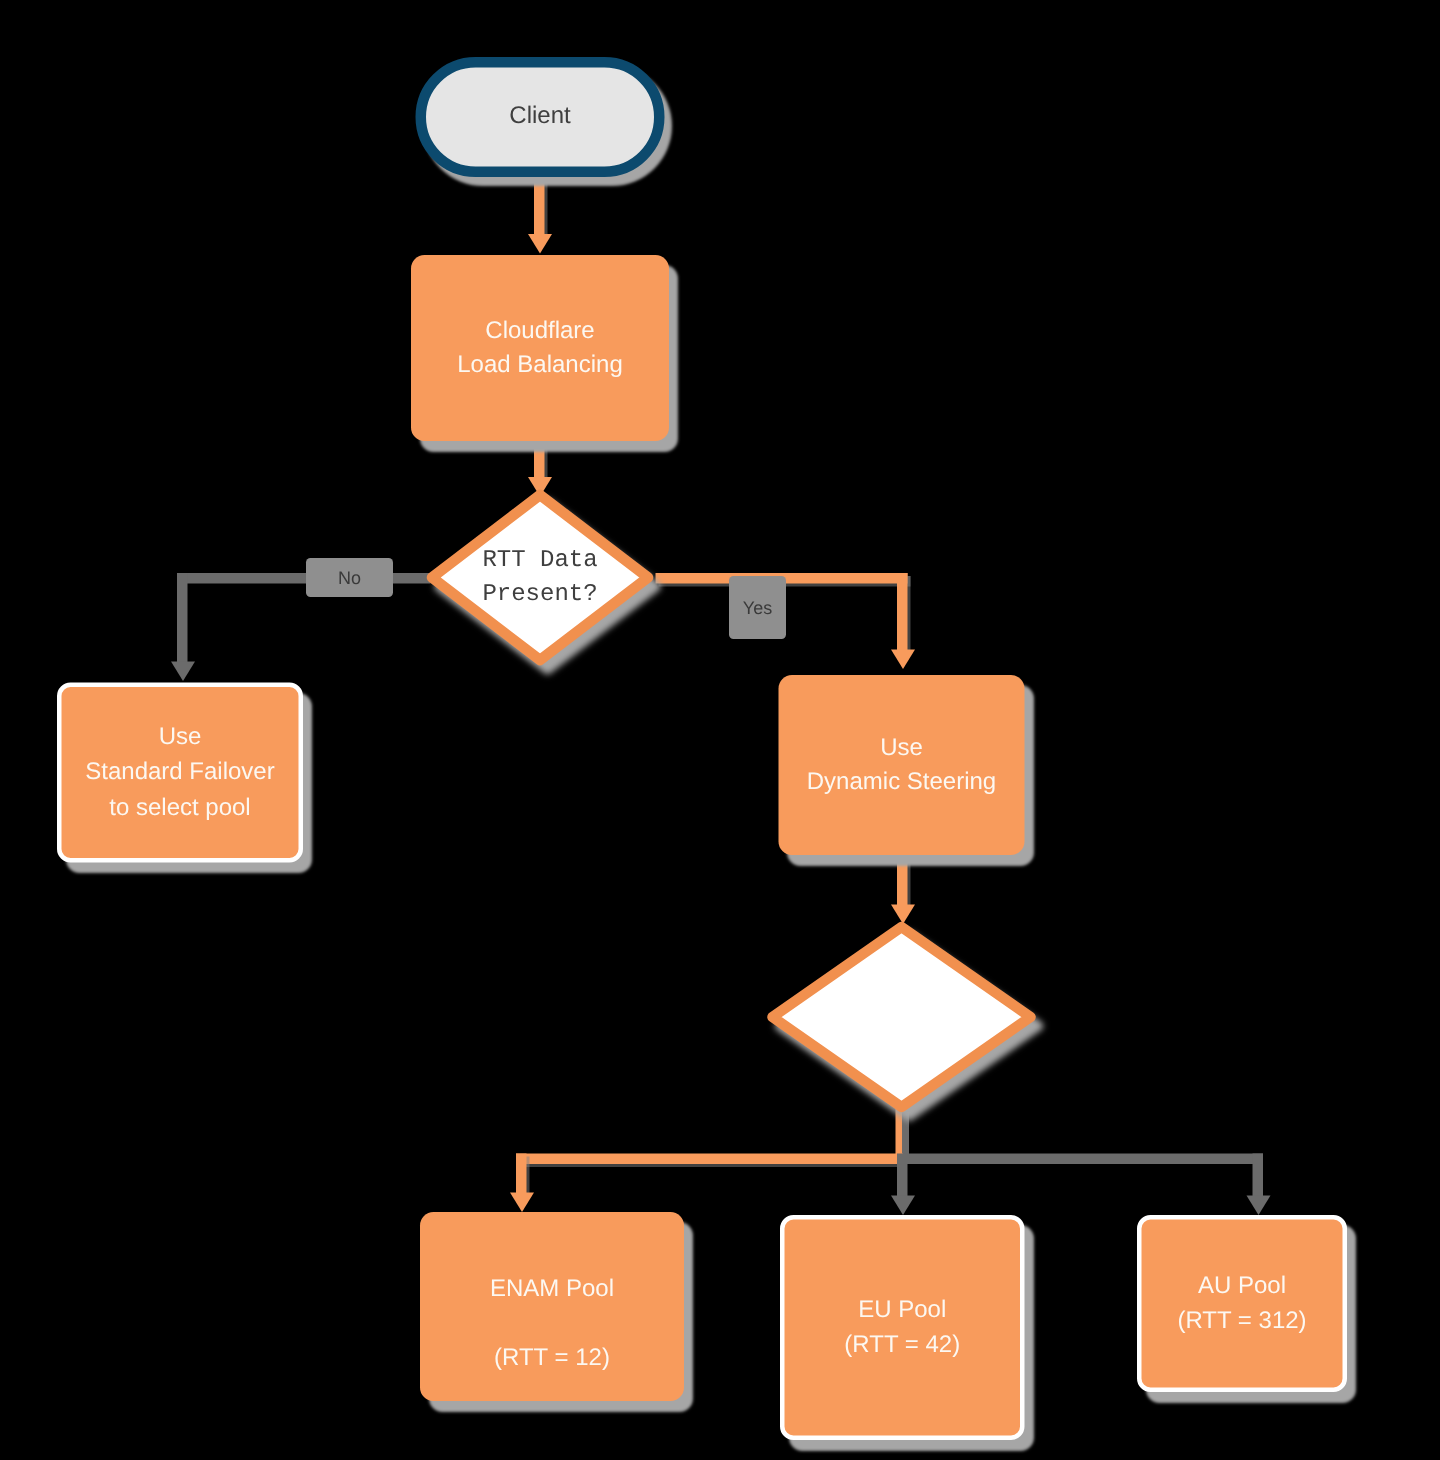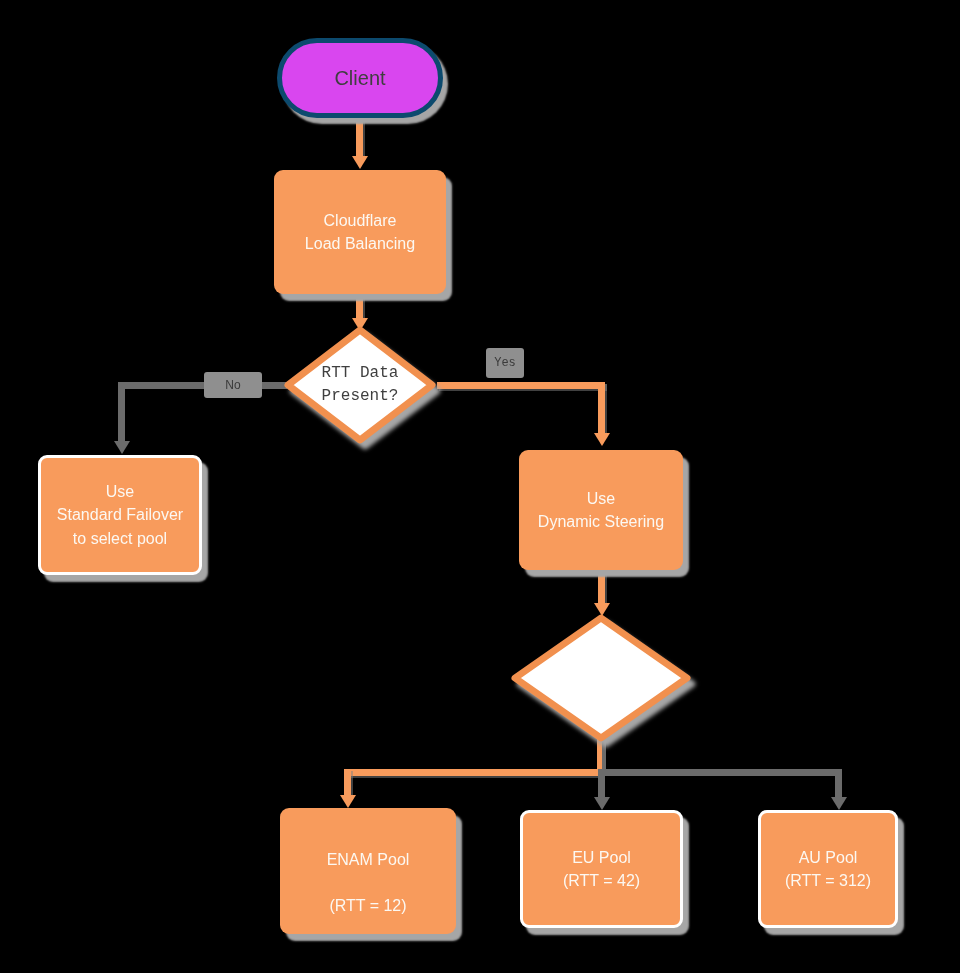--- a/index.html
+++ b/index.html
@@ -7,22 +7,22 @@
     position:relative;width:960px;height:973px;background:#000000;
     font-family:"Liberation Sans", sans-serif;overflow:hidden;
   }
   
   .node{
     position:absolute;display:flex;align-items:center;justify-content:center;
     text-align:center;box-sizing:border-box;
   }
   .lbl{white-space:pre-line;line-height:1.45;}
   .pill{
-    background:#d946ef;border:5px solid #0c4a6e;border-radius:44px;
-    color:#3F3F3F;font-size:20px;
+    background:#e5e5e5;border:7px solid #0c4a6e;border-radius:44px;
+    color:#3F3F3F;font-size:16px;
     box-shadow:5px 6px 2px #A6A6A6;
   }
   .obox{
     background:#F89B5C;border-radius:9px;color:#FCF8F2;font-size:16px;
     box-shadow:6px 7px 2px #A6A6A6;
   }
   .obox.wborder{border:3px solid #ffffff;}
   .diamond-svg{position:absolute;filter:drop-shadow(5px 6px 2px #A6A6A6);}
   .diamond-text{
     position:absolute;display:flex;align-items:center;justify-content:center;
@@ -57,21 +57,21 @@
   <div class="line gray" style="left:122px;top:382px;width:165px;height:7px;"></div>
   <div class="line gray" style="left:118px;top:382px;width:7px;height:60px;"></div>
   <div class="arrow gray" style="left:114px;top:441px;"></div>
   <div class="edge-label" style="left:204px;top:372px;width:58px;height:26px;">
     <span>No</span>
   </div>
 
   <div class="line orange" style="left:437px;top:382px;width:168px;height:7px;"></div>
   <div class="line orange" style="left:598px;top:382px;width:7px;height:52px;"></div>
   <div class="arrow orange" style="left:594px;top:433px;"></div>
-  <div class="edge-label" style="left:486px;top:348px;width:38px;height:30px;font-family:Liberation Mono, monospace;">
+  <div class="edge-label" style="left:486px;top:384px;width:38px;height:42px;">
     <span>Yes</span>
   </div>
 
   <div class="line orange" style="left:598px;top:570px;width:7px;height:34px;"></div>
   <div class="arrow orange" style="left:594px;top:603px;"></div>
 
   <div class="line split" style="left:597px;top:739px;width:9px;height:32px;"></div>
 
   <div class="line orange" style="left:344px;top:769px;width:258px;height:7px;"></div>
   <div class="line orange" style="left:344px;top:769px;width:7px;height:28px;"></div>
@@ -116,21 +116,21 @@
     <polygon points="91,5 177,65 91,125 5,65" fill="#ffffff" stroke="#F1904E" stroke-width="7" stroke-linejoin="round"></polygon>
   </svg>
 
   <div class="node obox" style="left:280px;top:808px;width:176px;height:126px;">
     <div class="lbl">
       <span>ENAM Pool</span><br>
       <span>(</span><b>RTT = 12</b><span>)</span>
     </div>
   </div>
 
-  <div class="node obox wborder" style="left:520px;top:810px;width:163px;height:118px;">
+  <div class="node obox wborder" style="left:520px;top:810px;width:163px;height:150px;">
     <div class="lbl">EU Pool
 (RTT = 42)</div>
   </div>
 
   <div class="node obox wborder" style="left:758px;top:810px;width:140px;height:118px;">
     <div class="lbl">AU Pool
 (RTT = 312)</div>
   </div>
 
 </div>

